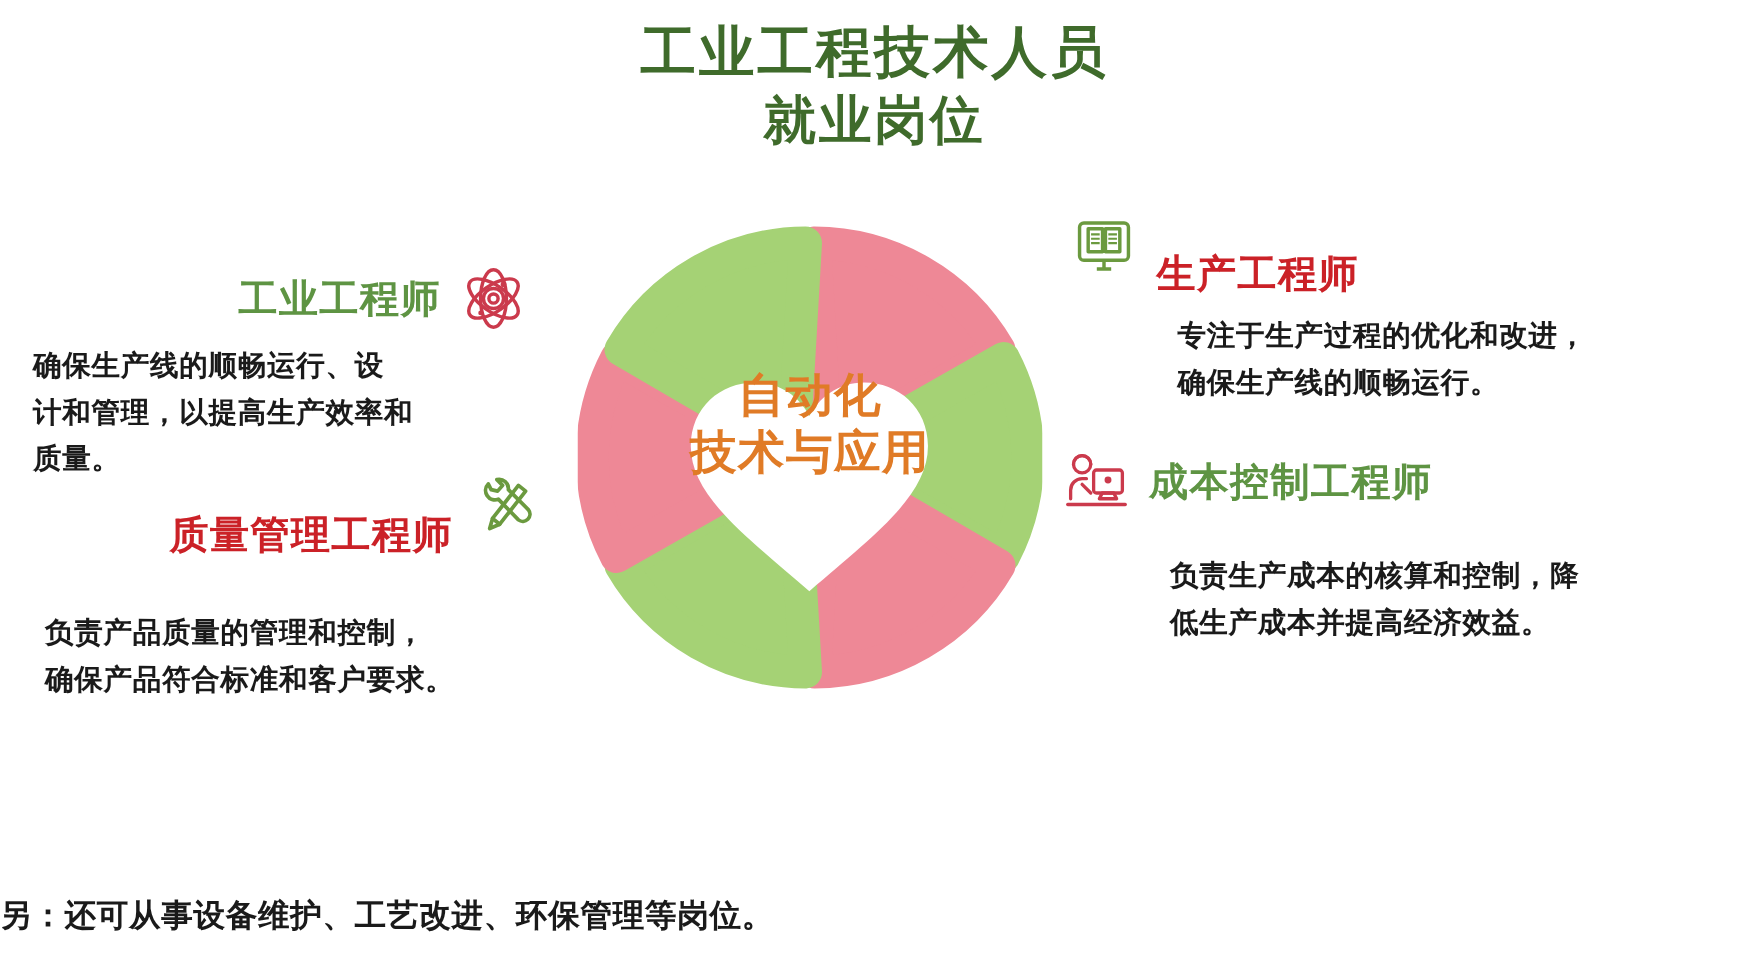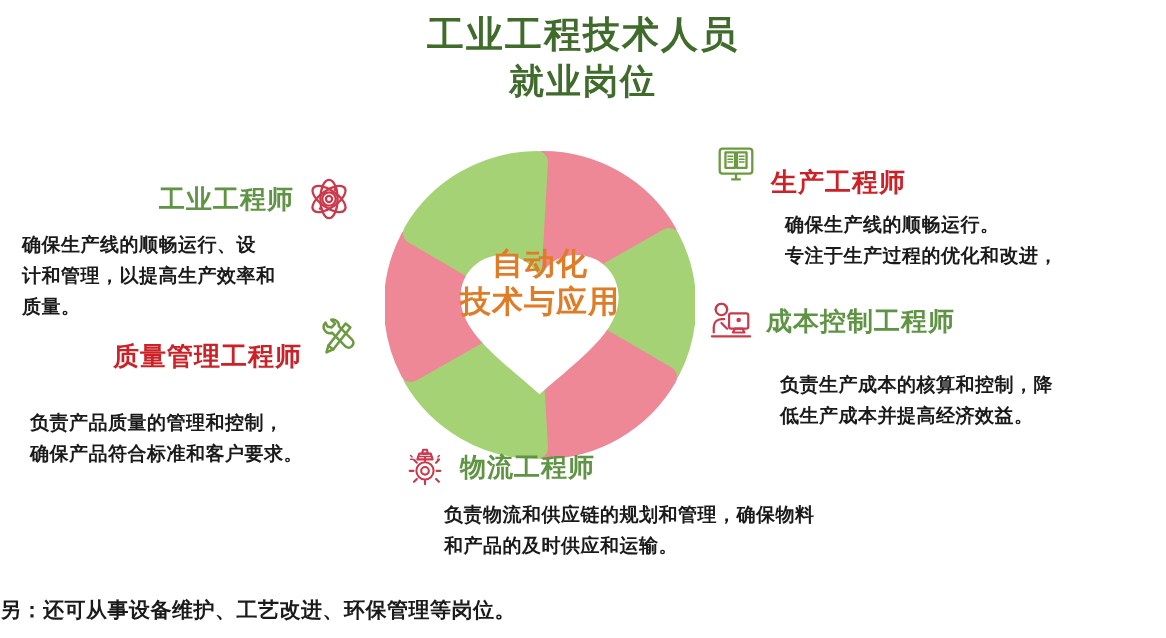--- a/index.html
+++ b/index.html
@@ -195,22 +195,22 @@
           <path d="M19 41 h10 M24 35 v6"></path>
           <path d="M13 13 h10 v16 h-10 Z"></path>
           <path d="M25 13 h10 v16 h-10 Z"></path>
           <path d="M24 13 v16"></path>
           <path d="M15 17h6 M15 20h6 M15 23h6 M27 17h6 M27 20h6 M27 23h6" stroke-width="1.5"></path>
         </svg>
       </span>
       <span class="sec-title red">生产工程师</span>
     </div>
     <div class="sec-desc">
+      <div>专注于生产过程的优化和改进，</div>
       <div>确保生产线的顺畅运行。</div>
-      <div>专注于生产过程的优化和改进，</div>
     </div>
   </div>
 
   <div class="sec" id="sec-cost">
     <div class="sec-head">
       <span class="ico gap-r">
         <svg viewBox="0 0 48 48" fill="none" stroke="#cb3a4c" stroke-width="2.3" stroke-linejoin="round" stroke-linecap="round">
           <path d="M4 40 h40"></path>
           <rect x="22" y="16" width="20" height="16" rx="2"></rect>
           <path d="M28 32 h8 l2 4 h-12 Z"></path>
@@ -222,38 +222,16 @@
         </svg>
       </span>
       <span class="sec-title green">成本控制工程师</span>
     </div>
     <div class="sec-desc">
       <div>负责生产成本的核算和控制，降</div>
       <div>低生产成本并提高经济效益。</div>
     </div>
   </div>
 
-  <div class="sec" id="sec-logistics">
-    <div class="sec-head">
-      <span class="ico gap-r">
-        <svg viewBox="0 0 48 48" fill="none" stroke="#cb3a4c" stroke-width="2.2" stroke-linejoin="round" stroke-linecap="round">
-          <path d="M24 16 m-9 0 a9 9 0 1 0 18 0 a9 9 0 1 0 -18 0" transform="translate(0,12)"></path>
-          <path d="M24 18 l0 -4 M24 42 l0 -4 M12 28 l-4 0 M40 28 l-4 0
-                   M15.5 19.5 l-3 -3 M35.5 36.5 l3 3 M15.5 36.5 l-3 3 M35.5 19.5 l3 -3"></path>
-          <circle cx="24" cy="28" r="4"></circle>
-          <path d="M16 16 h16 l-2 -6 h-12 Z"></path>
-          <path d="M21 10 h6 l-1 -4 h-4 Z"></path>
-          <path d="M17 13 h14" stroke-width="1.6"></path>
-          <path d="M9 12 l1.5 1.5 M9 16 l2 0" stroke-width="1.6"></path>
-          <path d="M39 12 l-1.5 1.5 M39 16 l-2 0" stroke-width="1.6"></path>
-        </svg>
-      </span>
-      <span class="sec-title green">物流工程师</span>
-    </div>
-    <div class="sec-desc">
-      <div>负责物流和供应链的规划和管理，确保物料</div>
-      <div>和产品的及时供应和运输。</div>
-    </div>
-  </div>
 
   <div class="footer-note">另：还可从事设备维护、工艺改进、环保管理等岗位。</div>
 
 </div>
 
 </body></html>

